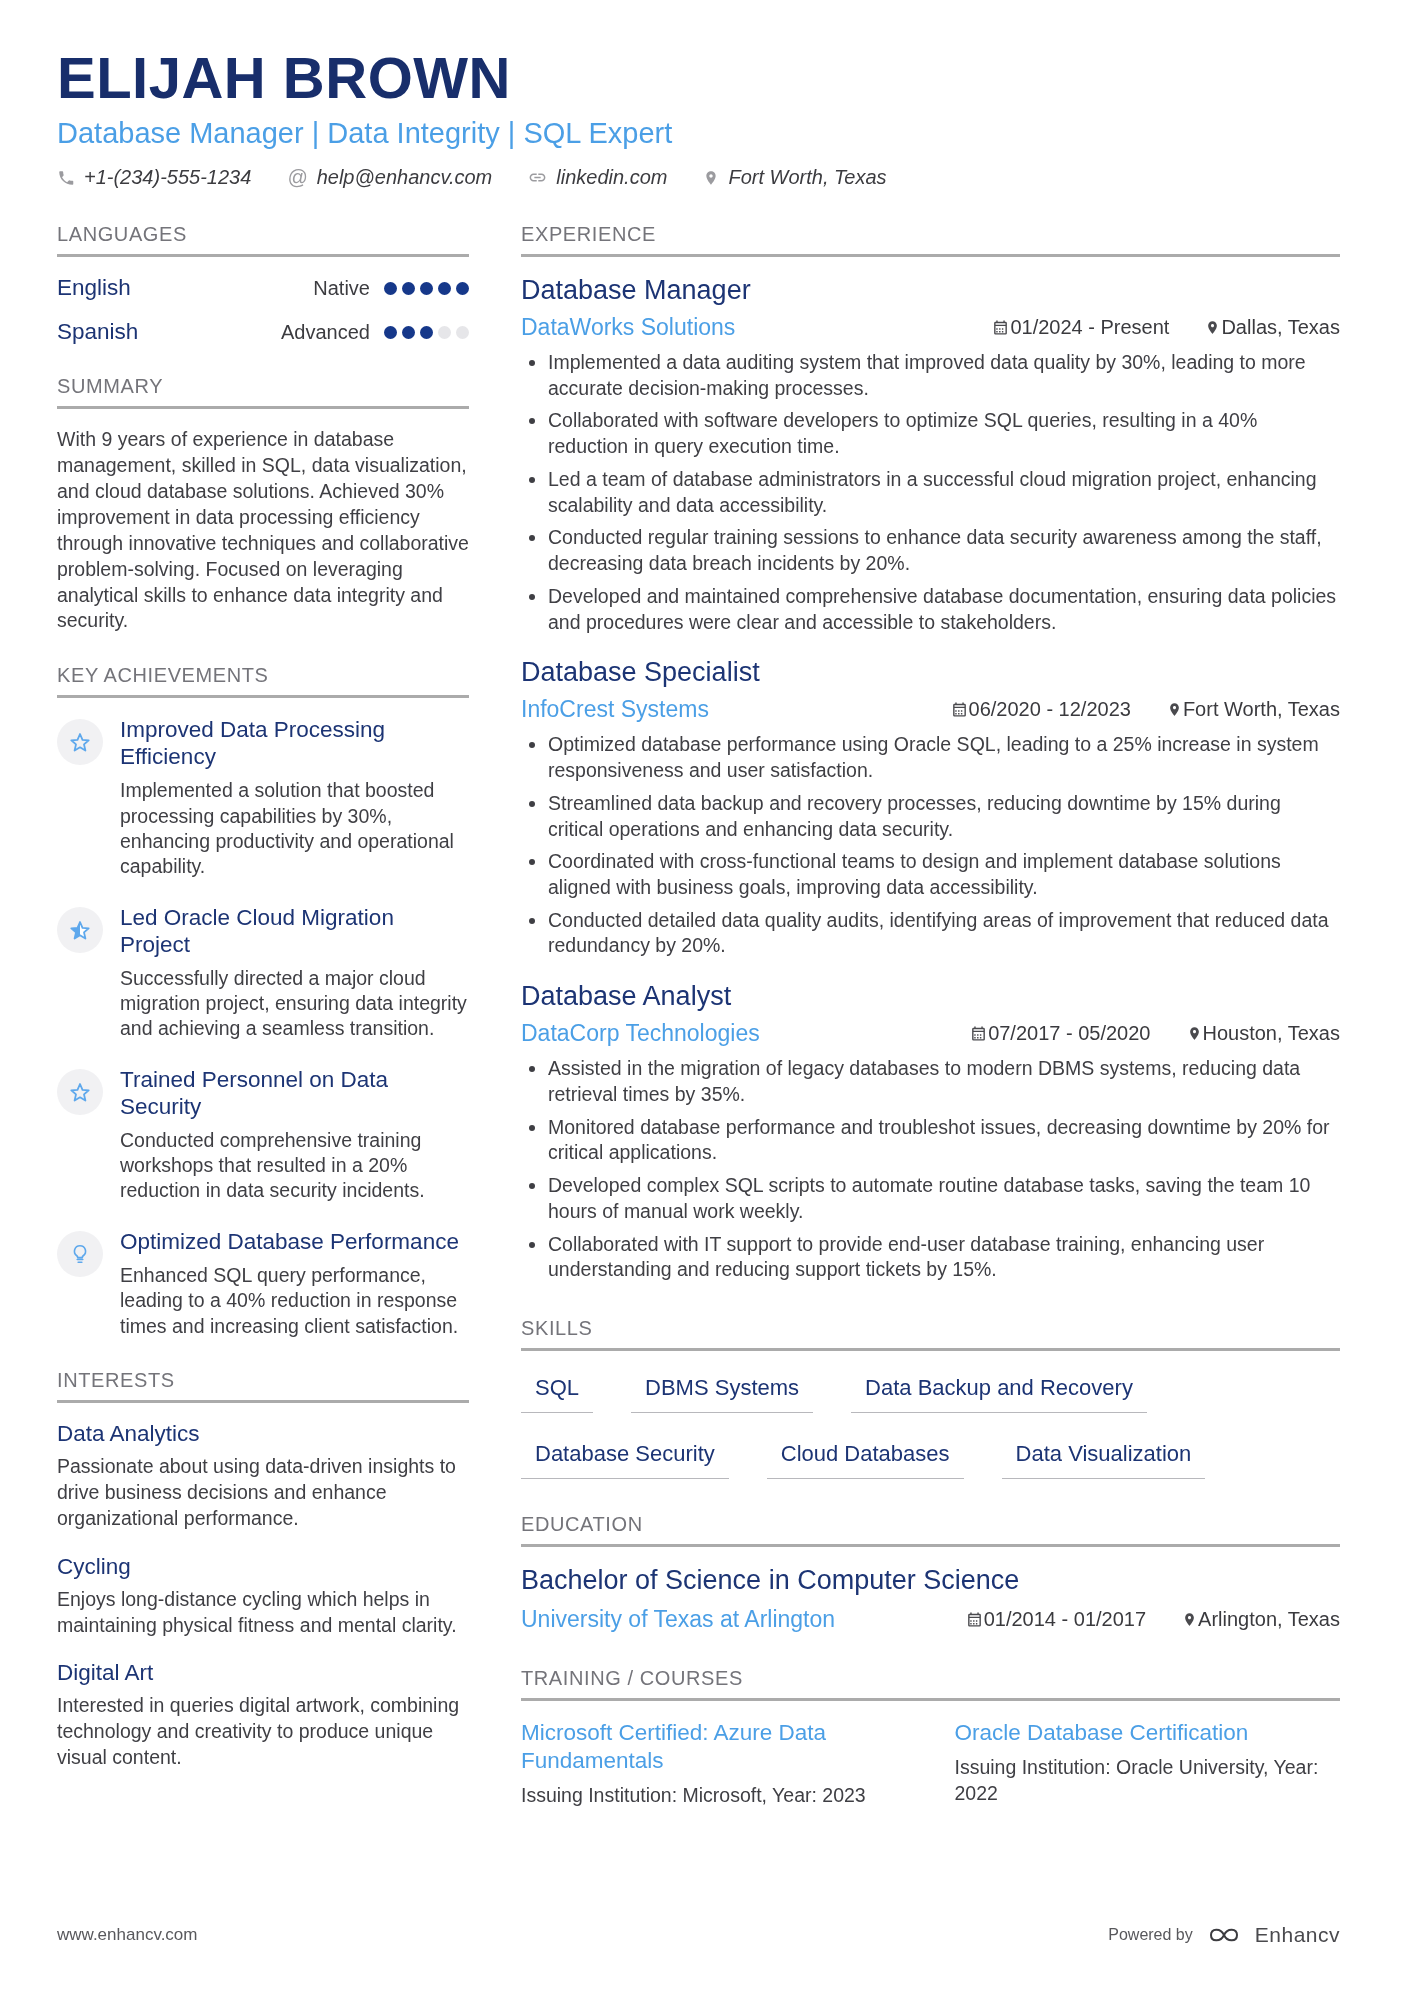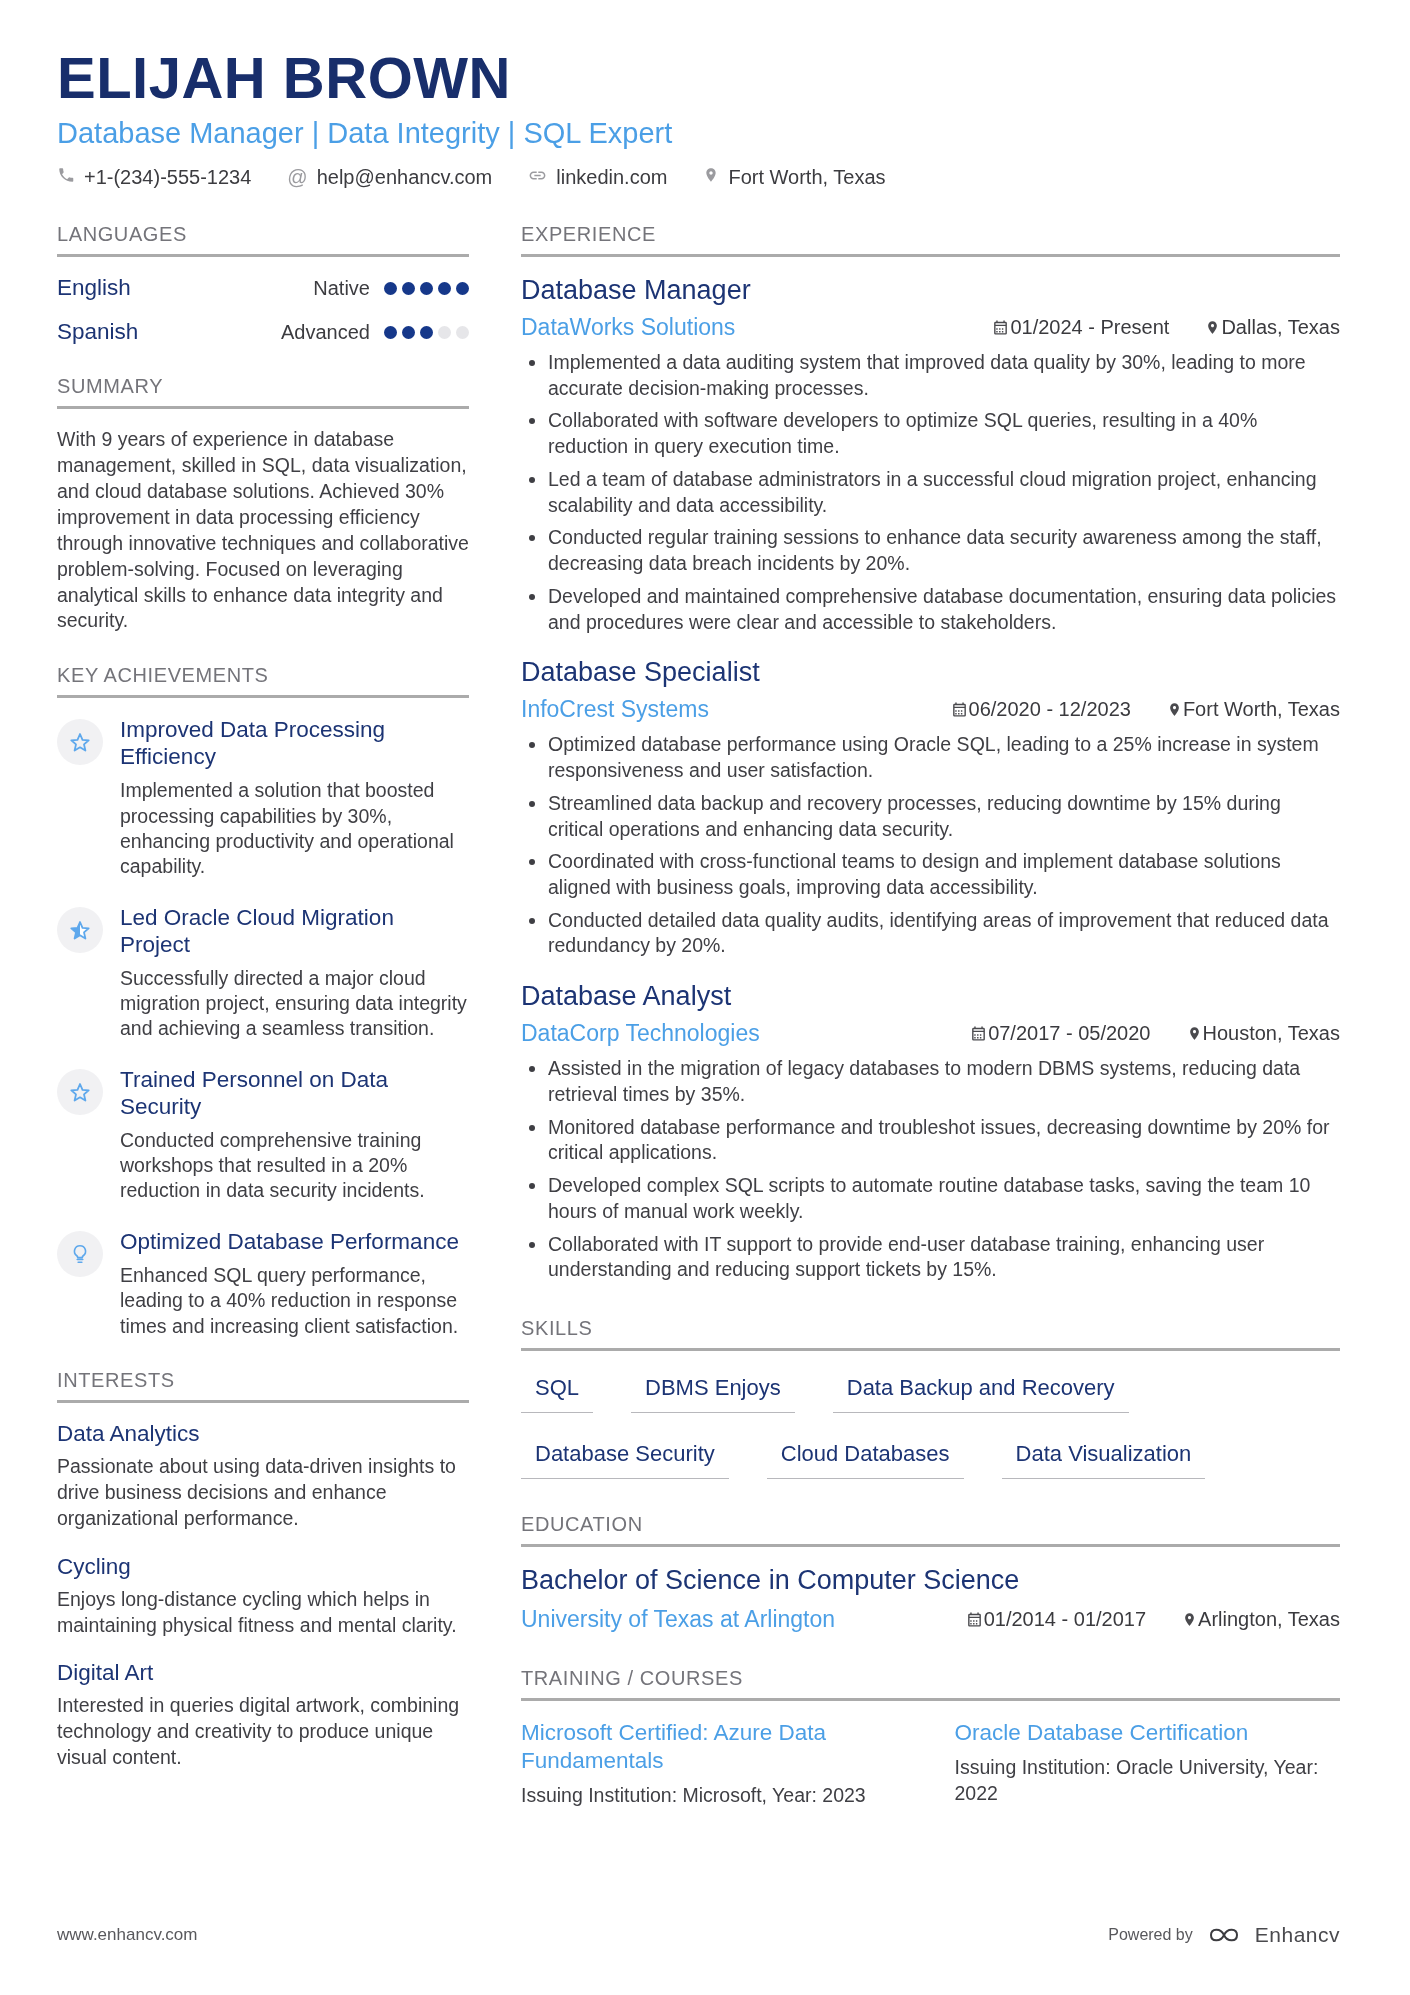--- a/index.html
+++ b/index.html
@@ -6,21 +6,21 @@
   html,body { margin:0; padding:0; background:#fff; }
   .page {
     width:1410px; height:1995px; position:relative; overflow:hidden;
     background:#ffffff; font-family:"Liberation Sans", sans-serif;
     padding:44px 70px 0 57px; color:#3f3f44;
   }
   
   h1.name { margin:0; font-size:58px; font-weight:600; color:#182e6b; letter-spacing:0.5px; }
   .subtitle { margin-top:6px; font-size:29px; color:#4b9fe6; }
   .contact-row { display:flex; align-items:center; gap:36px; margin-top:16px; font-size:20px; color:#3c3c40; }
-  .c-item { display:flex; align-items:flex-start; gap:9px; }
+  .c-item { display:flex; align-items:center; gap:9px;font-style:italic; }
   .c-icon { color:#9b9b9f; display:inline-flex; }
   .c-icon svg { display:block; }
   .at-glyph { font-size:20px; color:#9b9b9f; }
   
   .cols { display:flex; gap:52px; margin-top:34px; }
   .left { width:412px; flex:none; }
   .right { flex:1; min-width:0; }
   .sec-h {
     font-size:20px; color:#74747a; letter-spacing:0.6px;
     padding-bottom:8px; border-bottom:3px solid #ababab; margin-bottom:18px;
@@ -323,21 +323,21 @@
             <li>Developed complex SQL scripts to automate routine database tasks, saving the team 10 hours of manual work weekly.</li>
             <li>Collaborated with IT support to provide end-user database training, enhancing user understanding and reducing support tickets by 15%.</li>
           </ul>
         </div>
       </div>
 
       <div class="rsection">
         <div class="sec-h">SKILLS</div>
         <div class="skills">
           <span class="skill">SQL</span>
-          <span class="skill">DBMS Enjoys</span>
+          <span class="skill">DBMS Systems</span>
           <span class="skill">Data Backup and Recovery</span>
           <span class="skill">Database Security</span>
           <span class="skill">Cloud Databases</span>
           <span class="skill">Data Visualization</span>
         </div>
       </div>
 
       <div class="rsection">
         <div class="sec-h">EDUCATION</div>
         <h2 class="degree">Bachelor of Science in Computer Science</h2>

